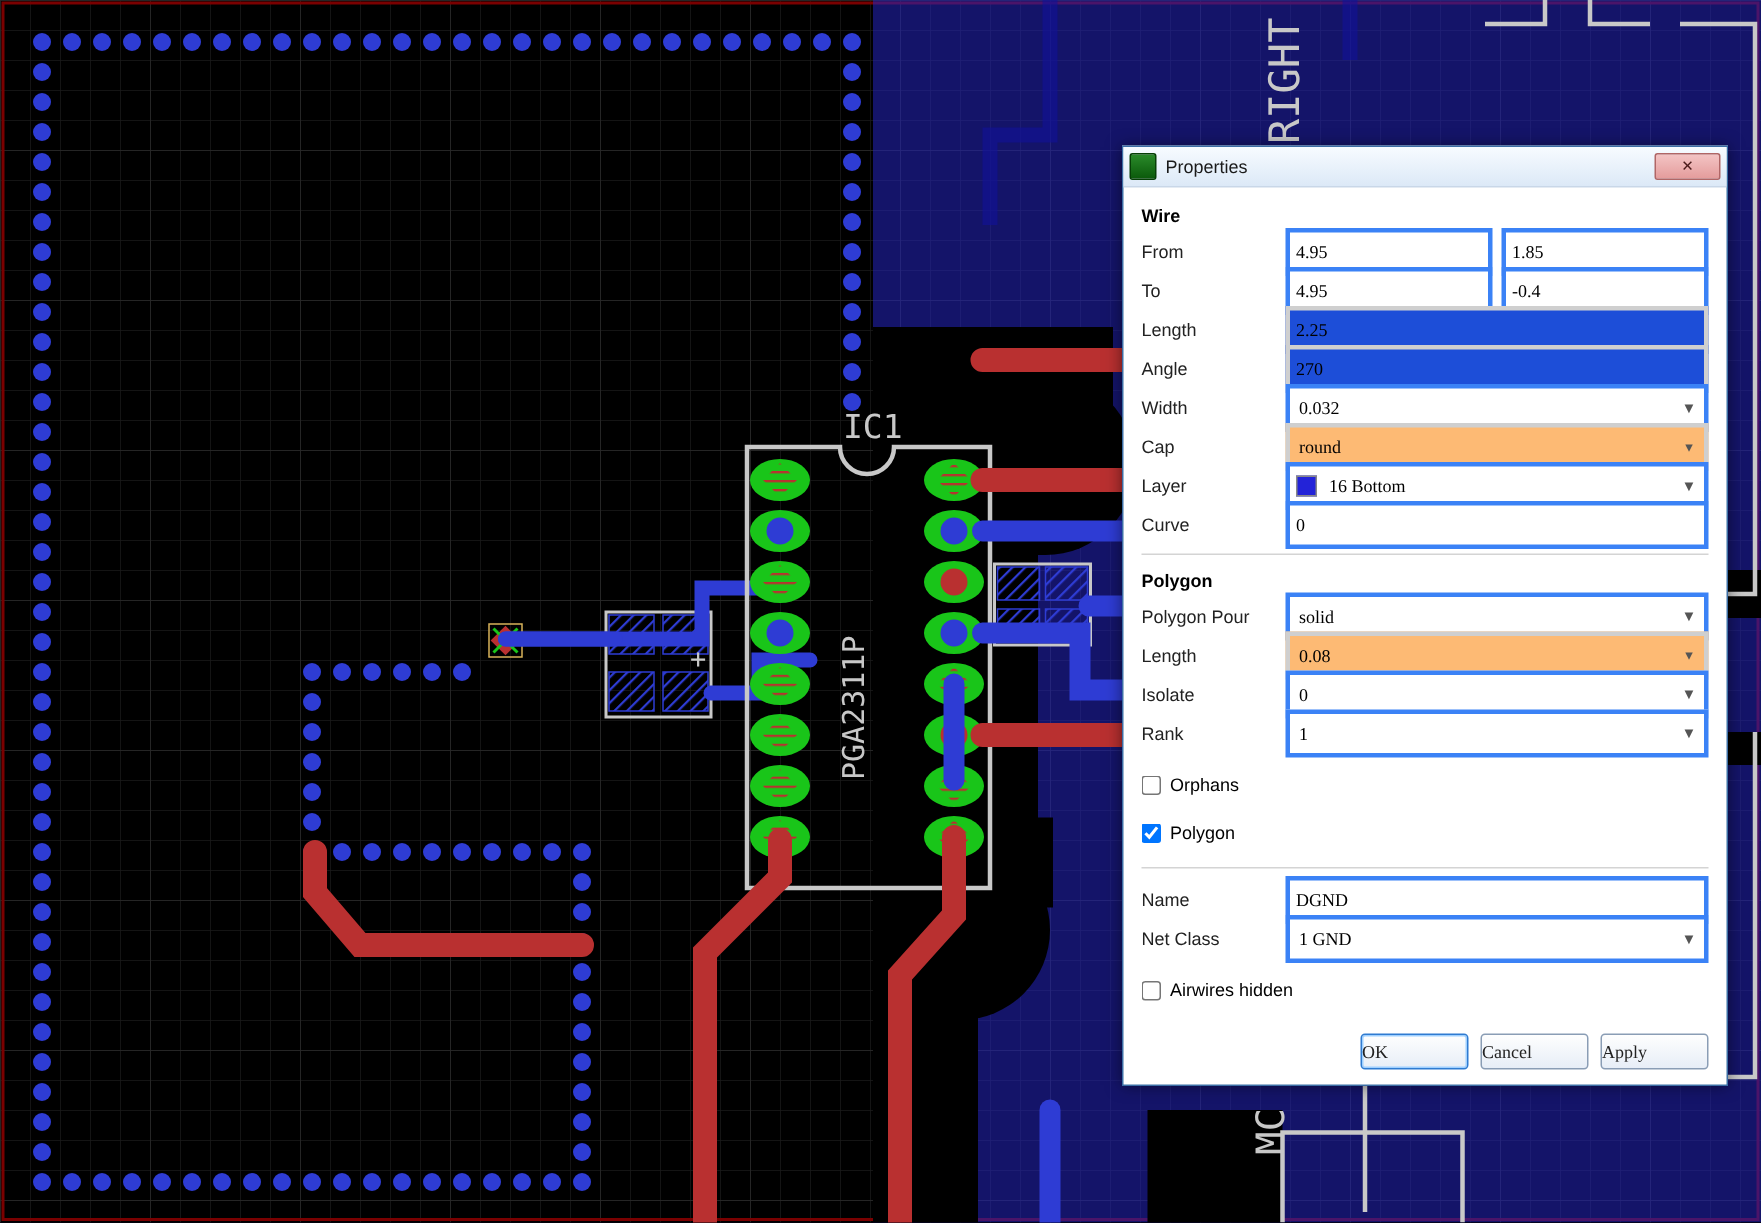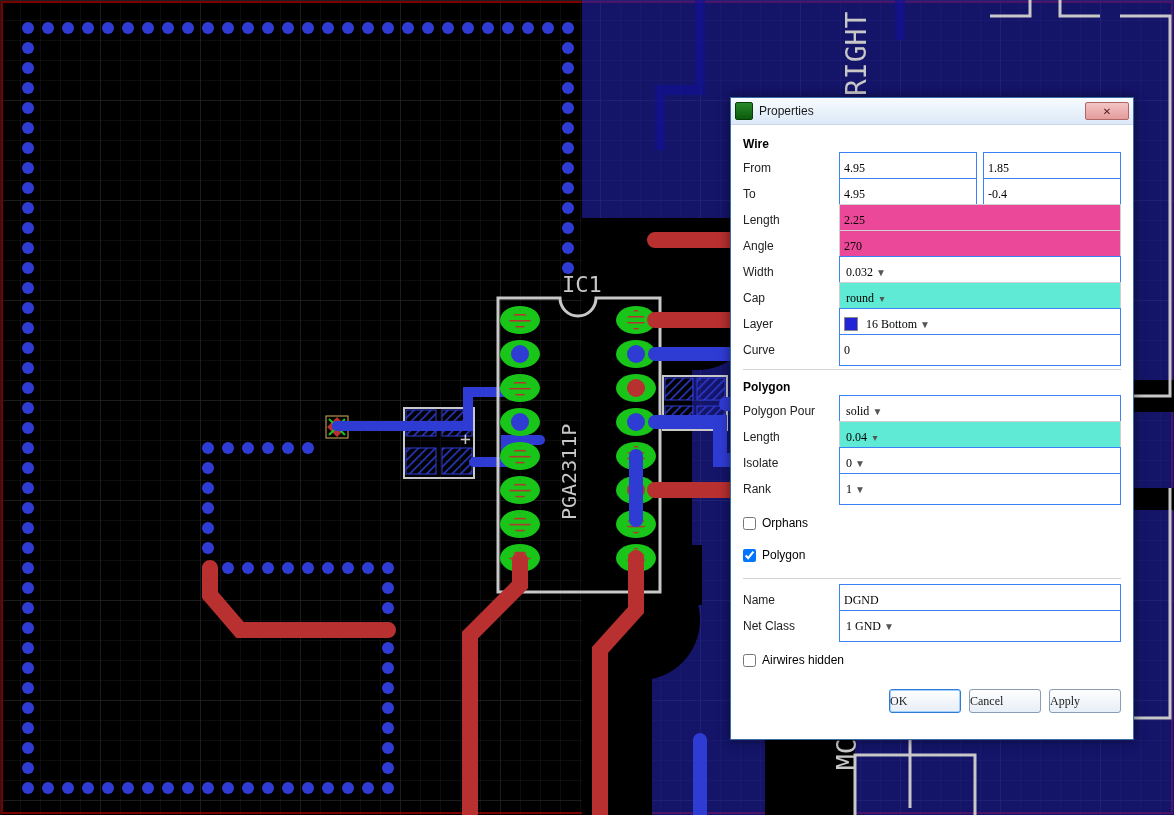--- a/index.html
+++ b/index.html
@@ -1,34 +1,34 @@
 <!DOCTYPE html>
 <html><head>
 <meta charset="utf-8">
 <style>
   html,body{margin:0;padding:0;width:1174px;height:815px;background:#000;font-family:"Segoe UI",Tahoma,sans-serif;font-size:12px;overflow:hidden}
   .canvas{position:absolute;left:0;top:0;width:1174px;height:815px;background:#000}
   .canvas svg{position:absolute;left:0;top:0}
   
-  .dialog{position:absolute;left:730px;top:97px;width:402px;background:#fff;border:1px solid #3b6ea5;box-shadow:0 0 10px rgba(0,0,0,.5)}
+  .dialog{position:absolute;left:748px;top:97px;width:402px;background:#fff;border:1px solid #3b6ea5;box-shadow:0 0 10px rgba(0,0,0,.5)}
   .titlebar{height:26px;background:linear-gradient(#f7fbff,#dce9f7);border-bottom:1px solid #c9d7e8;display:flex;align-items:center;padding:0 4px}
   .titlebar .appicon{width:16px;height:16px;margin-right:6px;background:linear-gradient(#2a8a2a,#0b5a0b);border:1px solid #063f06;border-radius:2px}
   .titlebar .title{flex:1;color:#1a1a1a}
   .titlebar .closebtn{width:42px;height:16px;background:linear-gradient(#f3c4c4,#e49c9c);border:1px solid #b06666;border-radius:2px;display:flex;align-items:center;justify-content:center;color:#4a1a1a;font-size:10px;font-family:Arial;cursor:default}
-  .body{padding:10px 12px 24px 12px}
+  .body{padding:10px 12px 8px 12px}
   .section-title{font-weight:bold;margin:2px 0 6px 0}
   .divider{height:1px;background:#d4d4d4;margin:8px 0 10px 0}
   .row{display:flex;align-items:center;margin-bottom:4px;height:22px}
   .row label{width:96px;color:#222}
   .row .field{flex:1;display:flex;gap:6px}
-  input[type=text].inp, .sel{height:32px;box-sizing:border-box;border:1px solid #3b82f6;background:#fff;padding:0 4px;font:12px "Segoe UI";width:100%}
-  input[type=text].inp[readonly]{background:#ec4899;border-color:#cfcfcf}
-  .sel.readonly{background:#5eead4;border-color:#cfcfcf}
+  input[type=text].inp, .sel{height:32px;box-sizing:border-box;border:3px solid #3b82f6;background:#fff;padding:0 4px;font:12px "Segoe UI";width:100%}
+  input[type=text].inp[readonly]{background:#1d4ed8;border-color:#cfcfcf}
+  .sel.readonly{background:#fdba74;border-color:#cfcfcf}
   .pair .inp{flex:1}
-  .sel{display:flex;align-items:center;padding-right:2px}
+  .sel{display:flex;align-items:center;justify-content:space-between;padding-right:2px}
   .sel .val{padding-left:2px}
   .sel .arrow{width:16px;text-align:center;color:#555;font-size:10px}
   .sel.layer .sw{width:12px;height:12px;background:#2323d8;border:1px solid #888;margin-right:6px}
   .sel.layer .valwrap{display:flex;align-items:center}
   .chk{display:flex;align-items:center;gap:6px;margin:14px 0;height:18px}
   .chk input{margin:0}
   .buttons{display:flex;justify-content:flex-end;gap:8px;padding:6px 0 2px 0}
   .btn{min-width:70px;height:22px;border:1px solid #8a9db5;background:linear-gradient(#fefefe,#e7eef7);border-radius:3px;display:flex;align-items:center;justify-content:flex-start;font:12px "Segoe UI";color:#222}
   .btn.primary{border-color:#2f7bd1;box-shadow:0 0 0 1px #9fd0ff inset}
 </style>
@@ -420,21 +420,21 @@
         <div class="sel">
           <span class="val">solid</span>
           <span class="arrow">▼</span>
         </div>
       </div>
     </div>
     <div class="row">
       <label>Length</label>
       <div class="field">
         <div class="sel readonly">
-          <span class="val">0.04</span>
+          <span class="val">0.08</span>
           <span class="arrow">▾</span>
         </div>
       </div>
     </div>
     <div class="row">
       <label>Isolate</label>
       <div class="field">
         <div class="sel">
           <span class="val">0</span>
           <span class="arrow">▼</span>

